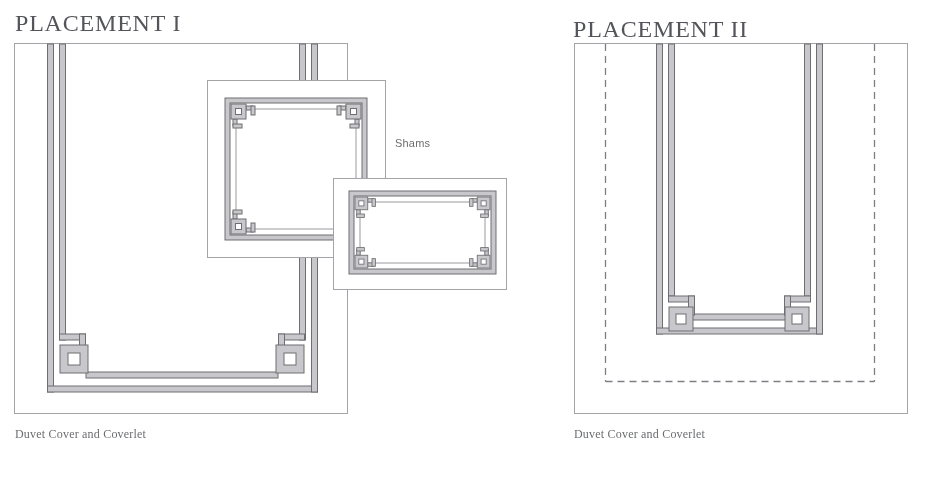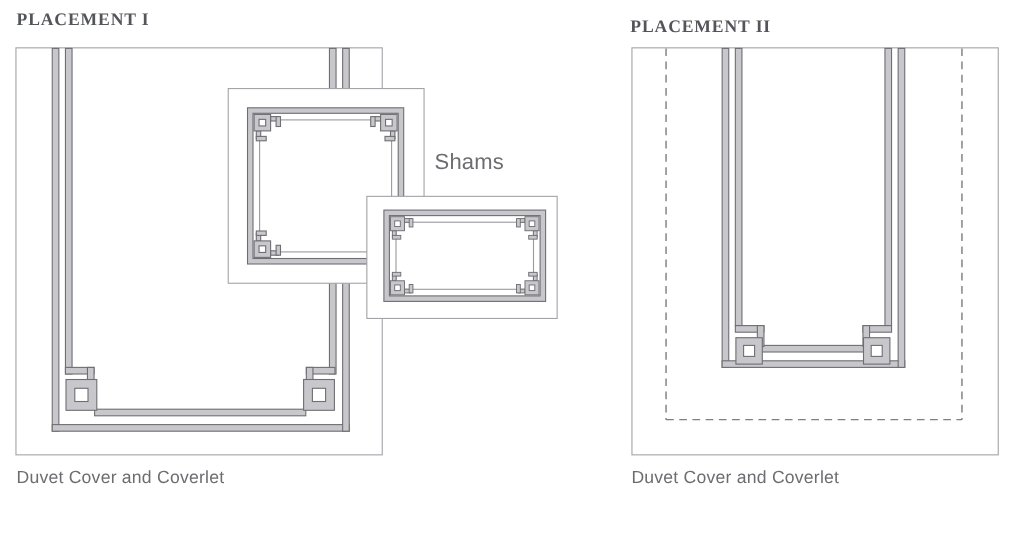--- a/index.html
+++ b/index.html
@@ -18,42 +18,42 @@
     background:var(--background);
     position:relative;
     overflow:hidden;
     font-family:"Liberation Sans",sans-serif;
   }
   .stage{position:absolute;left:0;top:0;width:942px;height:502px;}
   svg.canvas{position:absolute;left:0;top:0;}
   .heading{
     position:absolute;
     font-family:"Liberation Serif","DejaVu Serif",serif;
-    font-size:16px;
+    font-size:24px;
     letter-spacing:0.8px;
     color:var(--heading-text);
     white-space:nowrap;
-    font-weight:bold;
   }
   .heading.p1{left:15px;top:10px;}
   .heading.p2{left:573px;top:16px;}
   .caption{
     position:absolute;
-    font-size:16px;
+    font-size:12px;
     line-height:21px;
     letter-spacing:0.2px;
     color:var(--caption-text);
     white-space:nowrap;
+    font-family:Liberation Serif, serif;
   }
   .caption.p1{left:15px;top:424px;}
   .caption.p2{left:574px;top:424px;}
   .shams-label{
     position:absolute;
     left:395px;top:137px;
-    font-size:20px;
+    font-size:11px;
     letter-spacing:0.2px;
     color:var(--caption-text);
     white-space:nowrap;
   }
   
   .box{fill:#ffffff;stroke:var(--outline-thin);stroke-width:1;}
   .band{fill:var(--band-fill);stroke:var(--band-outline);stroke-width:1;}
   .hole{fill:#ffffff;stroke:var(--band-outline);stroke-width:1;}
   .thin{fill:none;stroke:var(--thin-line);stroke-width:1;}
   .dash{fill:none;stroke:var(--dashed-line);stroke-width:1.3;stroke-dasharray:7 5;}

